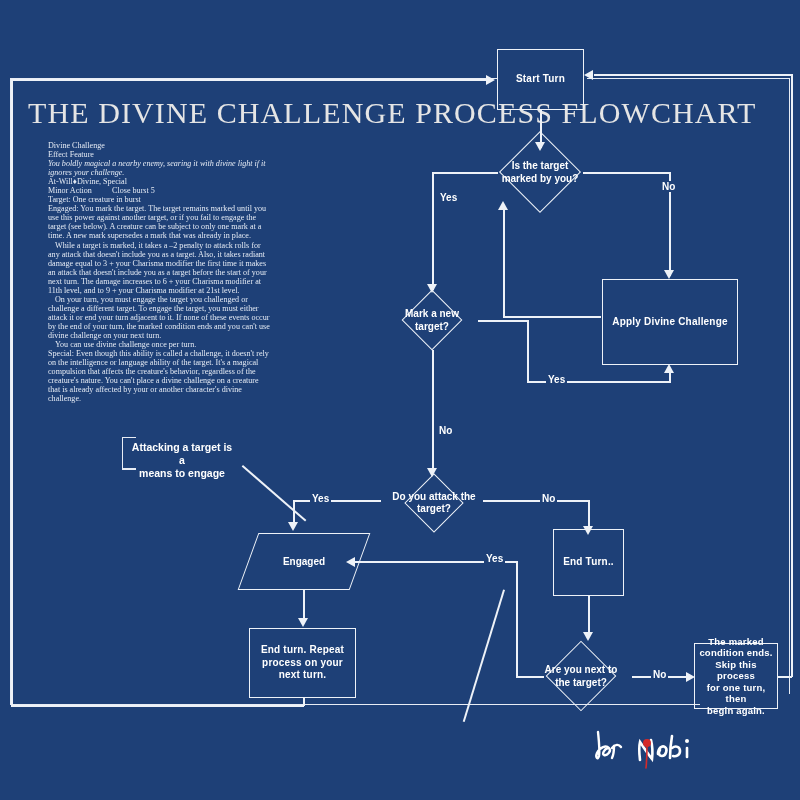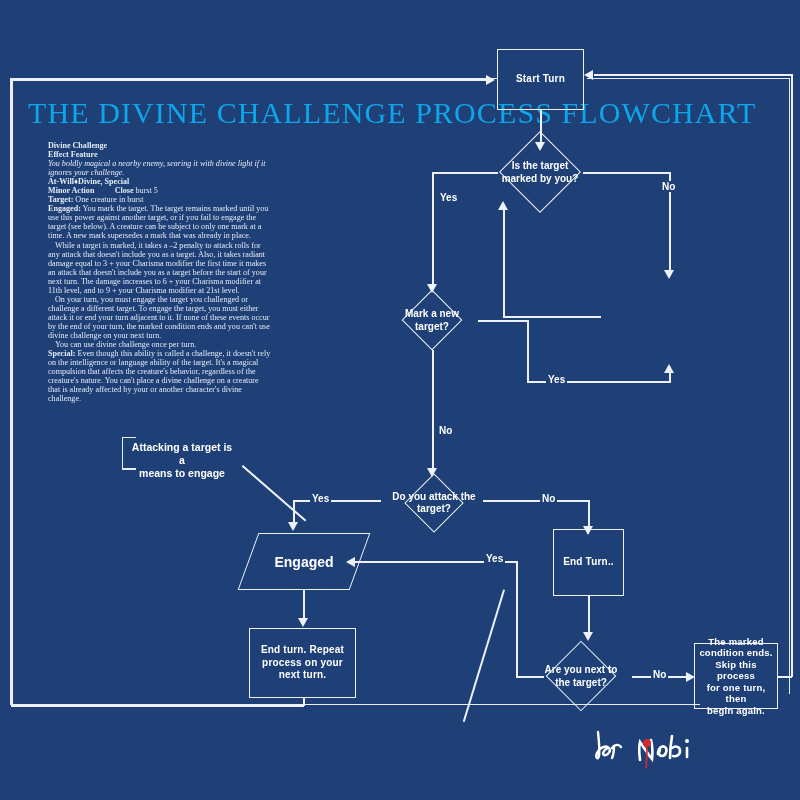--- a/index.html
+++ b/index.html
@@ -20,32 +20,32 @@
     background:transparent;
   }
   
   .frame-mask{position:absolute;background:#1e4077;}
 
   
   .title{
     position:absolute;left:28px;top:96px;
     font-family:"Liberation Serif", serif;
     font-size:30px;letter-spacing:1.1px;
-    color:#0ea5e9;
+    color:#e5e5e5;
     white-space:nowrap;
   }
 
   
   .powerblock{
     position:absolute;left:48px;top:141px;width:224px;
     font-family:"Liberation Serif", serif;
     font-size:8.1px;line-height:9.05px;
     color:#e4eaf4;
   }
-  .powerblock .b{font-weight:bold;}
+  .powerblock .b{font-weight:normal;}
   .powerblock .i{font-style:italic;}
   .powerblock p{margin:0;}
   .powerblock p.ind{text-indent:7px;}
 
   
   .node{
     position:absolute;
     border:1.5px solid #eef2f8;
     color:#ffffff;
     font-size:10px;
@@ -65,21 +65,21 @@
   }
   .para .skew{
     position:absolute;inset:0;
     border:1.5px solid #eef2f8;
     transform:skewX(-20deg);
     box-sizing:border-box;
   }
   .para .lbl{
     position:absolute;inset:0;
     display:flex;align-items:center;justify-content:center;
-    color:#fff;font-size:14px;font-weight:bold;text-align:right;
+    color:#fff;font-size:10px;font-weight:bold;text-align:right;
   }
 
   
   .dia{position:absolute;}
   .dia .rot{
     position:absolute;left:50%;top:50%;
     transform:translate(-50%,-50%) rotate(45deg);
     border:1.5px solid #eef2f8;
     box-sizing:border-box;
   }
@@ -222,20 +222,23 @@
 
   <div class="node" style="left:497px;top:49px;width:87px;height:61px;">
     <span>Start Turn</span>
   </div>
 
   <div class="dia" style="left:478px;top:131px;width:124px;height:82px;">
     <div class="rot" style="width:58px;height:58px;"></div>
     <div class="lbl">Is the target<br>marked by you?</div>
   </div>
 
+  <div class="node" style="left:602px;top:279px;width:136px;height:86px;">
+    <span>Apply Divine Challenge</span>
+  </div>
 
   <div class="dia" style="left:380px;top:290px;width:104px;height:60px;">
     <div class="rot" style="width:43px;height:43px;"></div>
     <div class="lbl">Mark a new<br>target?</div>
   </div>
 
   <div class="dia" style="left:380px;top:473px;width:108px;height:59px;">
     <div class="rot" style="width:42px;height:42px;"></div>
     <div class="lbl">Do you attack the<br>target?</div>
   </div>

